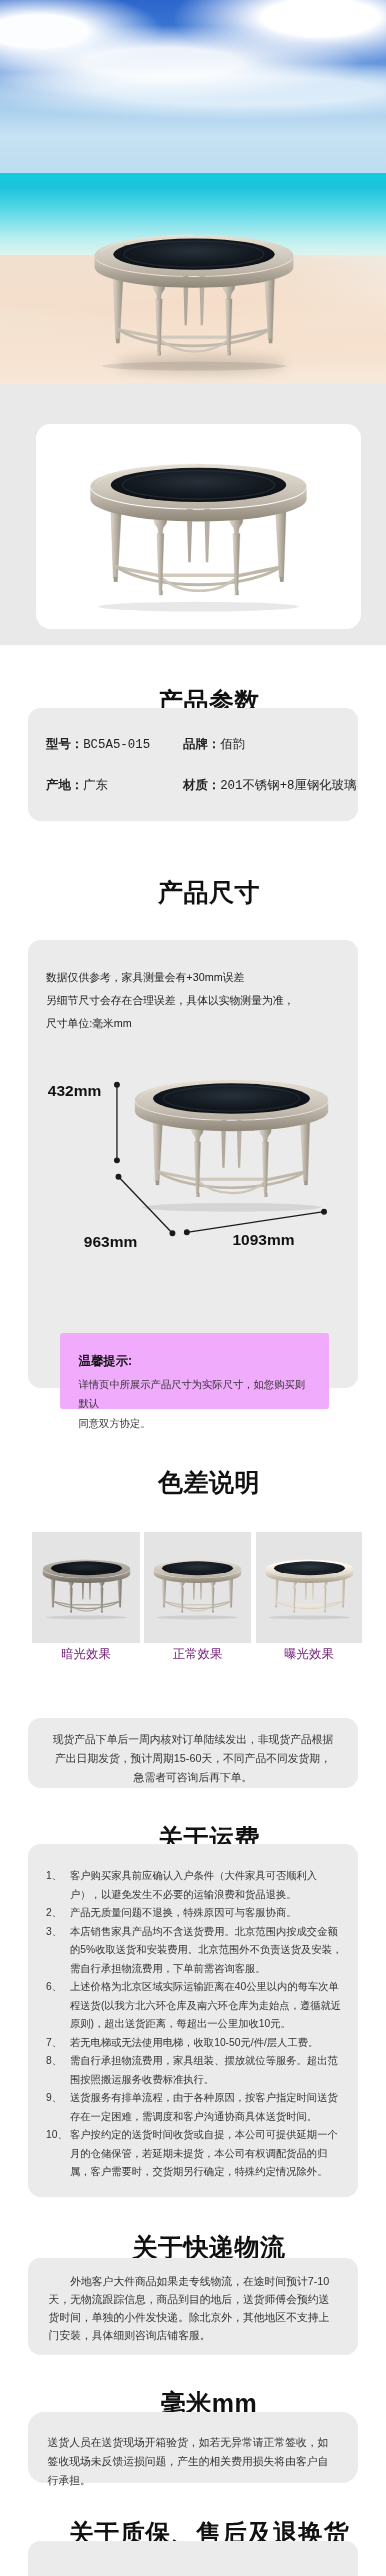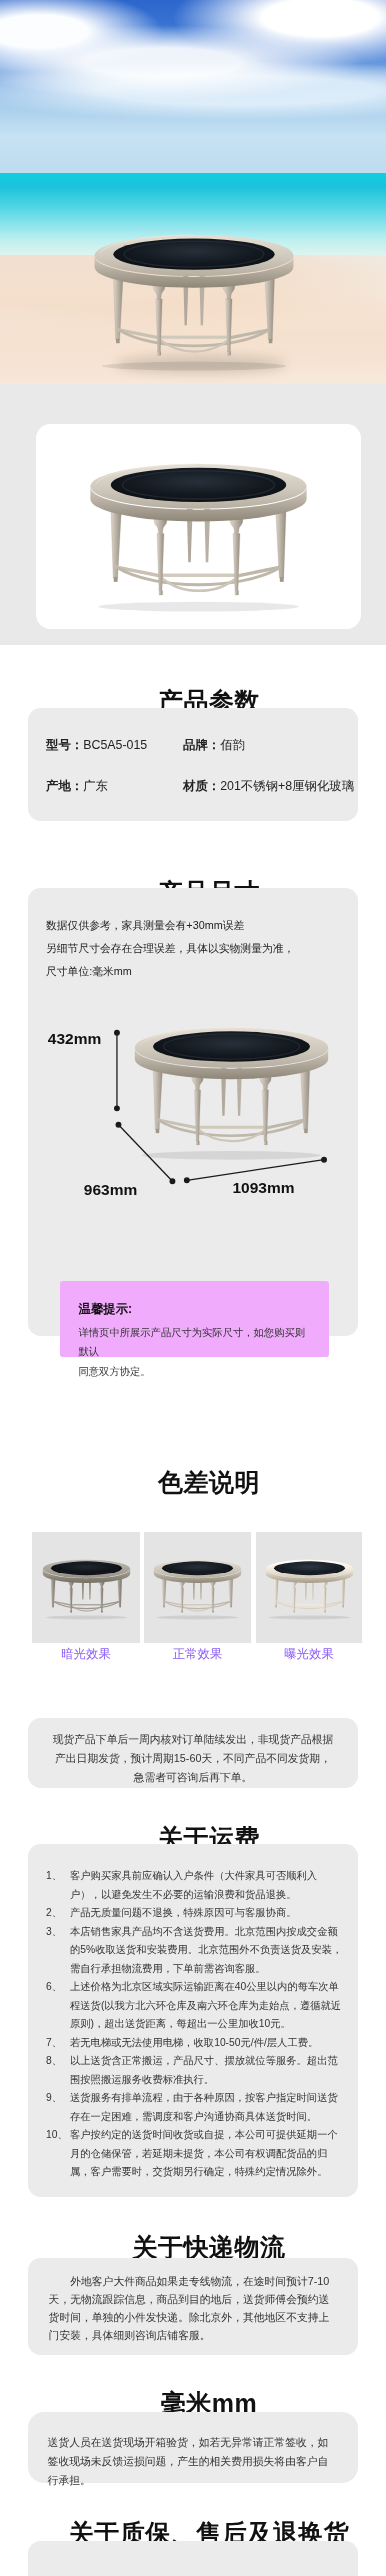--- a/index.html
+++ b/index.html
@@ -35,26 +35,26 @@
   
   .section-title{position:absolute;left:0;width:386px;text-align:center;font-size:25px;line-height:27px;
     font-weight:700;color:#111;letter-spacing:0.5px;margin:16px;}
 
   
   .card{position:absolute;left:28px;width:330px;background:#ebebeb;border-radius:12.4px;box-sizing:border-box;color:#333;}
   .pre{white-space:pre-line;}
 
   
   #params-card{top:708px;height:113px;padding:31px 0 0 18px;}
-  .prow{display:grid;grid-template-columns:137px 1fr;font-size:12.4px;line-height:13.4px;color:#222;margin-bottom:28px;}
+  .prow{display:grid;grid-template-columns:137px 1fr;font-size:12.4px;line-height:13.4px;color:#222;margin-bottom:28px;font-family:Liberation Mono, monospace;}
   .plabel{font-weight:700;}
   .pvalue{font-weight:400;}
 
   
-  #dims-card{top:888px;height:448px;}
+  #dims-card{top:940px;height:448px;}
   #dims-notes{position:absolute;left:18px;top:26px;width:294px;font-size:10.8px;line-height:23px;color:#222;}
   #dims-table-svg{position:absolute;left:103px;top:138px;}
   #dims-lines{position:absolute;left:0;top:134px;}
   .dim-label{position:absolute;text-align:center;font-size:15.5px;font-weight:600;color:#111;}
   #dim-h{left:15.5px;top:142px;width:62px;}
   #dim-d{left:49px;top:293px;width:67px;}
   #dim-w{left:198px;top:291px;width:75px;}
   #tips-card{position:absolute;left:32px;top:393px;width:269px;height:76px;background:#f0abfc;border-radius:3.1px;
     box-sizing:border-box;padding:19.6px 15.5px 0 18.5px;}
   #tips-title{font-size:12.4px;font-weight:700;color:#111;margin:0 0 5.2px 0;}
@@ -62,21 +62,21 @@
 
   
   #color-desc{position:absolute;left:0;top:1487px;width:386px;text-align:center;
     font-size:12.4px;line-height:17.5px;font-weight:600;color:#111;}
   .swatch{position:absolute;top:1532px;height:111px;background:#e4e4e4;}
   .swatch svg{display:block;margin:27px auto 0 auto;}
   #sw1{left:32px;width:108px;} #sw2{left:144px;width:107px;} #sw3{left:256px;width:106px;}
   .sw-dark{filter:brightness(.82) saturate(.95);}
   .sw-bright{filter:brightness(1.16);}
   .caption{position:absolute;top:1647px;height:15.5px;text-align:center;
-    font-size:12.4px;line-height:15.5px;font-weight:500;color:#8b5cf6;}
+    font-size:12.4px;line-height:15.5px;font-weight:500;color:#701a75;}
   #cap1{left:32px;width:108px;} #cap2{left:144px;width:107px;} #cap3{left:256px;width:106px;}
 
   
   #ship-card{top:1718px;height:70px;padding:12.4px 5.2px 0 5.2px;text-align:center;
     font-size:10.8px;line-height:19px;}
 
   
   #freight-card{top:1844px;height:353px;padding:23px 10.3px 0 18px;}
   #freight-card ol{list-style:none;margin:0;padding:0;font-size:10.3px;line-height:18.5px;color:#333;}
   #freight-card li{display:flex;align-items:flex-start;}
@@ -265,21 +265,21 @@
       <li>
           <span class="fnum">6、</span>
           <span class="ftext">上述价格为北京区域实际运输距离在40公里以内的每车次单程送货(以我方北六环仓库及南六环仓库为走始点，遵循就近原则)，超出送货距离，每超出一公里加收10元。</span>
         </li>
       <li>
           <span class="fnum">7、</span>
           <span class="ftext">若无电梯或无法使用电梯，收取10-50元/件/层人工费。</span>
         </li>
       <li>
           <span class="fnum">8、</span>
-          <span class="ftext">以上送货含正常搬运，产品尺寸、摆放就位等服务。超出范围按照搬运服务收费标准执行。</span>
+          <span class="ftext">需自行承担物流费用，家具组装、摆放就位等服务。超出范围按照搬运服务收费标准执行。</span>
         </li>
       <li>
           <span class="fnum">9、</span>
           <span class="ftext">送货服务有排单流程，由于各种原因，按客户指定时间送货存在一定困难，需调度和客户沟通协商具体送货时间。</span>
         </li>
       <li>
           <span class="fnum">10、</span>
           <span class="ftext">客户按约定的送货时间收货或自提，本公司可提供延期一个月的仓储保管，若延期未提货，本公司有权调配货品的归属，客户需要时，交货期另行确定，特殊约定情况除外。</span>
         </li>
     </ol>

